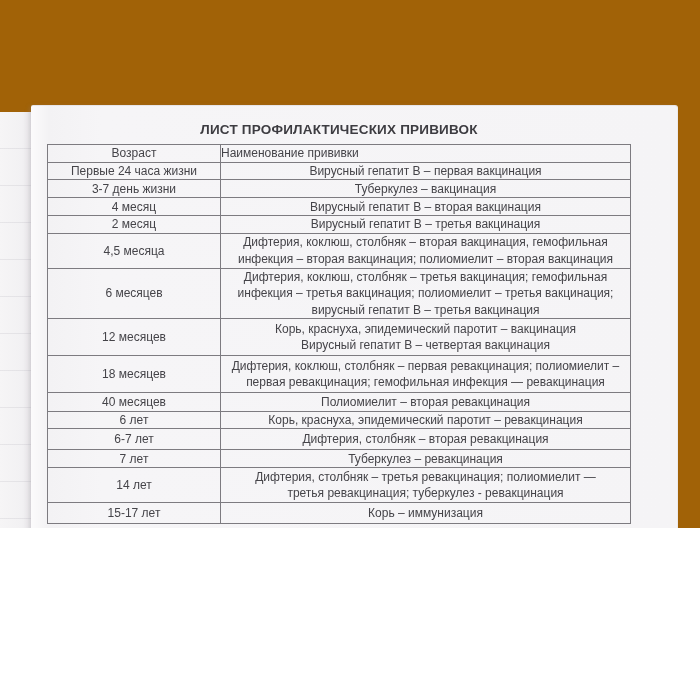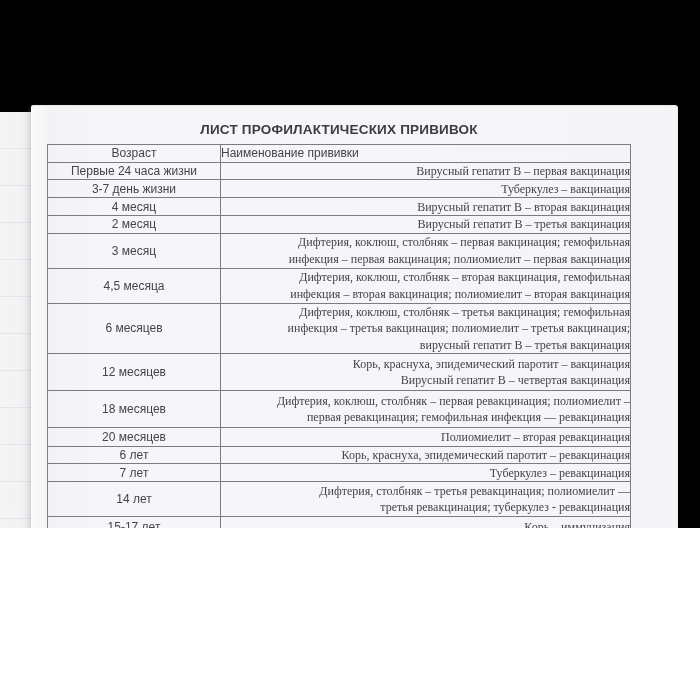--- a/index.html
+++ b/index.html
@@ -3,21 +3,21 @@
 <meta charset="utf-8">
 <style>
   html,body{margin:0;padding:0;}
   body{
     width:700px;height:700px;
     background:#ffffff;
     font-family:"Liberation Sans", sans-serif;
   }
   .photo{
     position:relative;width:700px;height:528px;
-    background:#000000;overflow:hidden;
+    background:#a16207;overflow:hidden;
   }
   
   .under-pages{
     position:absolute;left:0;top:112px;width:31px;height:478px;
     background:
       repeating-linear-gradient(180deg,
         rgba(175,173,182,0.00) 0px, rgba(175,173,182,0.00) 36px,
         rgba(175,173,182,0.22) 36px, rgba(175,173,182,0.22) 37px),
       linear-gradient(90deg,#f6f5f6 0%,#f2f1f3 70%,#e9e7ea 100%);
     border-radius:0 0 0 3px;
@@ -45,23 +45,22 @@
   table.vax col.c-age{width:173px;}
   table.vax th, table.vax td{
     border:1px solid #7d7b80;
     font-size:12px;line-height:16.4px;
     color:#454449;font-weight:normal;
     padding:0;vertical-align:middle;
   }
   th.h-age, td.age{text-align:center;padding:0 4px;}
   th.h-vax{text-align:left;}
   td.vax-cell{
-    text-align:right;padding:1px 6px 1px 8px;
+    text-align:center;padding:1px 6px 1px 8px;
     white-space:pre-line;
-    font-family:Liberation Serif, serif;
   }
 </style>
 </head>
 <body>
 
 <div class="photo">
 
   <div class="under-pages"></div>
 
   <div class="page">
@@ -87,25 +86,20 @@
         <td class="vax-cell">Туберкулез – вакцинация</td>
       </tr>
       <tr style="height:18px;">
         <td class="age">4 месяц</td>
         <td class="vax-cell">Вирусный гепатит В – вторая вакцинация</td>
       </tr>
       <tr style="height:15px;">
         <td class="age">2 месяц</td>
         <td class="vax-cell">Вирусный гепатит В – третья вакцинация</td>
       </tr>
-      <tr style="height:35px;">
-        <td class="age">3 месяц</td>
-        <td class="vax-cell">Дифтерия, коклюш, столбняк – первая вакцинация; гемофильная
-инфекция – первая вакцинация; полиомиелит – первая вакцинация</td>
-      </tr>
       <tr style="height:35px;margin-top:7px;">
         <td class="age">4,5 месяца</td>
         <td class="vax-cell">Дифтерия, коклюш, столбняк – вторая вакцинация, гемофильная
 инфекция – вторая вакцинация; полиомиелит – вторая вакцинация</td>
       </tr>
       <tr style="height:50px;">
         <td class="age">6 месяцев</td>
         <td class="vax-cell">Дифтерия, коклюш, столбняк – третья вакцинация; гемофильная
 инфекция – третья вакцинация; полиомиелит – третья вакцинация;
 вирусный гепатит В – третья вакцинация</td>
@@ -114,26 +108,30 @@
         <td class="age">12 месяцев</td>
         <td class="vax-cell">Корь, краснуха, эпидемический паротит – вакцинация
 Вирусный гепатит В – четвертая вакцинация</td>
       </tr>
       <tr style="height:37px;">
         <td class="age">18 месяцев</td>
         <td class="vax-cell">Дифтерия, коклюш, столбняк – первая ревакцинация; полиомиелит –
 первая ревакцинация; гемофильная инфекция — ревакцинация</td>
       </tr>
       <tr style="height:19px;">
-        <td class="age">20 месяцев</td>
+        <td class="age">40 месяцев</td>
         <td class="vax-cell">Полиомиелит – вторая ревакцинация</td>
       </tr>
       <tr style="height:17px;">
         <td class="age">6 лет</td>
         <td class="vax-cell">Корь, краснуха, эпидемический паротит – ревакцинация</td>
+      </tr>
+      <tr style="height:21px;">
+        <td class="age">6-7 лет</td>
+        <td class="vax-cell">Дифтерия, столбняк – вторая ревакцинация</td>
       </tr>
       <tr style="height:18px;">
         <td class="age">7 лет</td>
         <td class="vax-cell">Туберкулез – ревакцинация</td>
       </tr>
       <tr style="height:35px;">
         <td class="age">14 лет</td>
         <td class="vax-cell">Дифтерия, столбняк – третья ревакцинация; полиомиелит —
 третья ревакцинация; туберкулез - ревакцинация</td>
       </tr>

